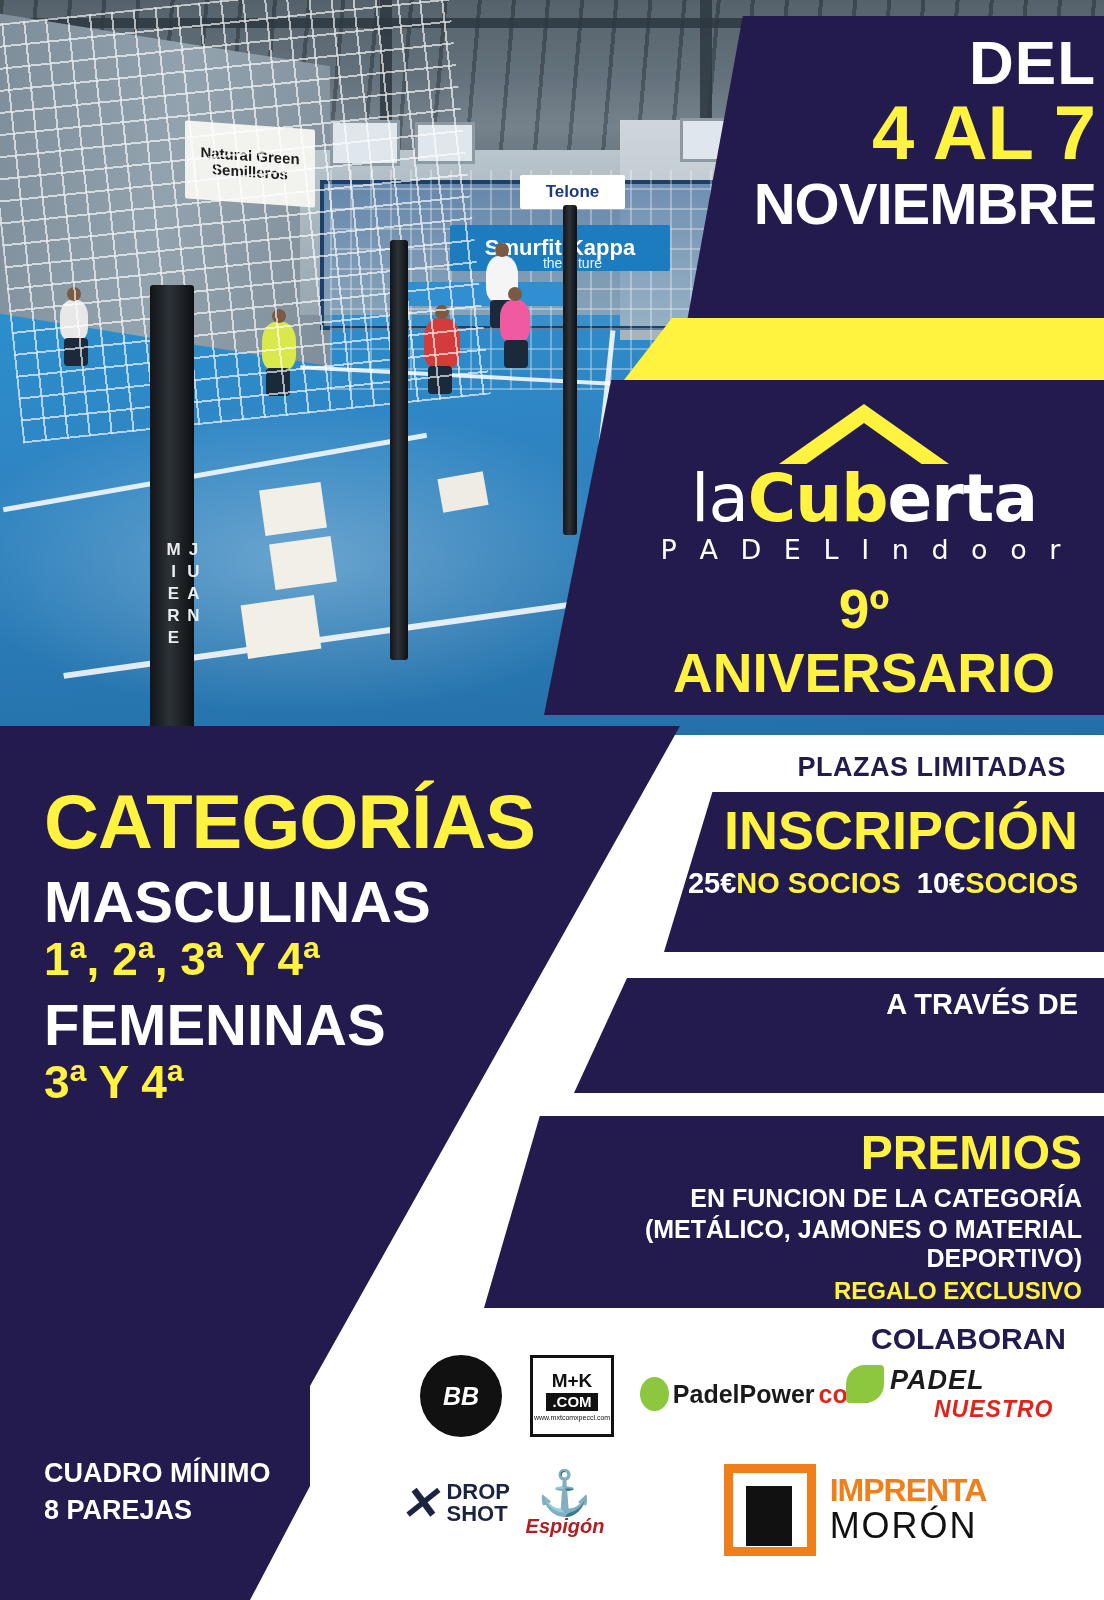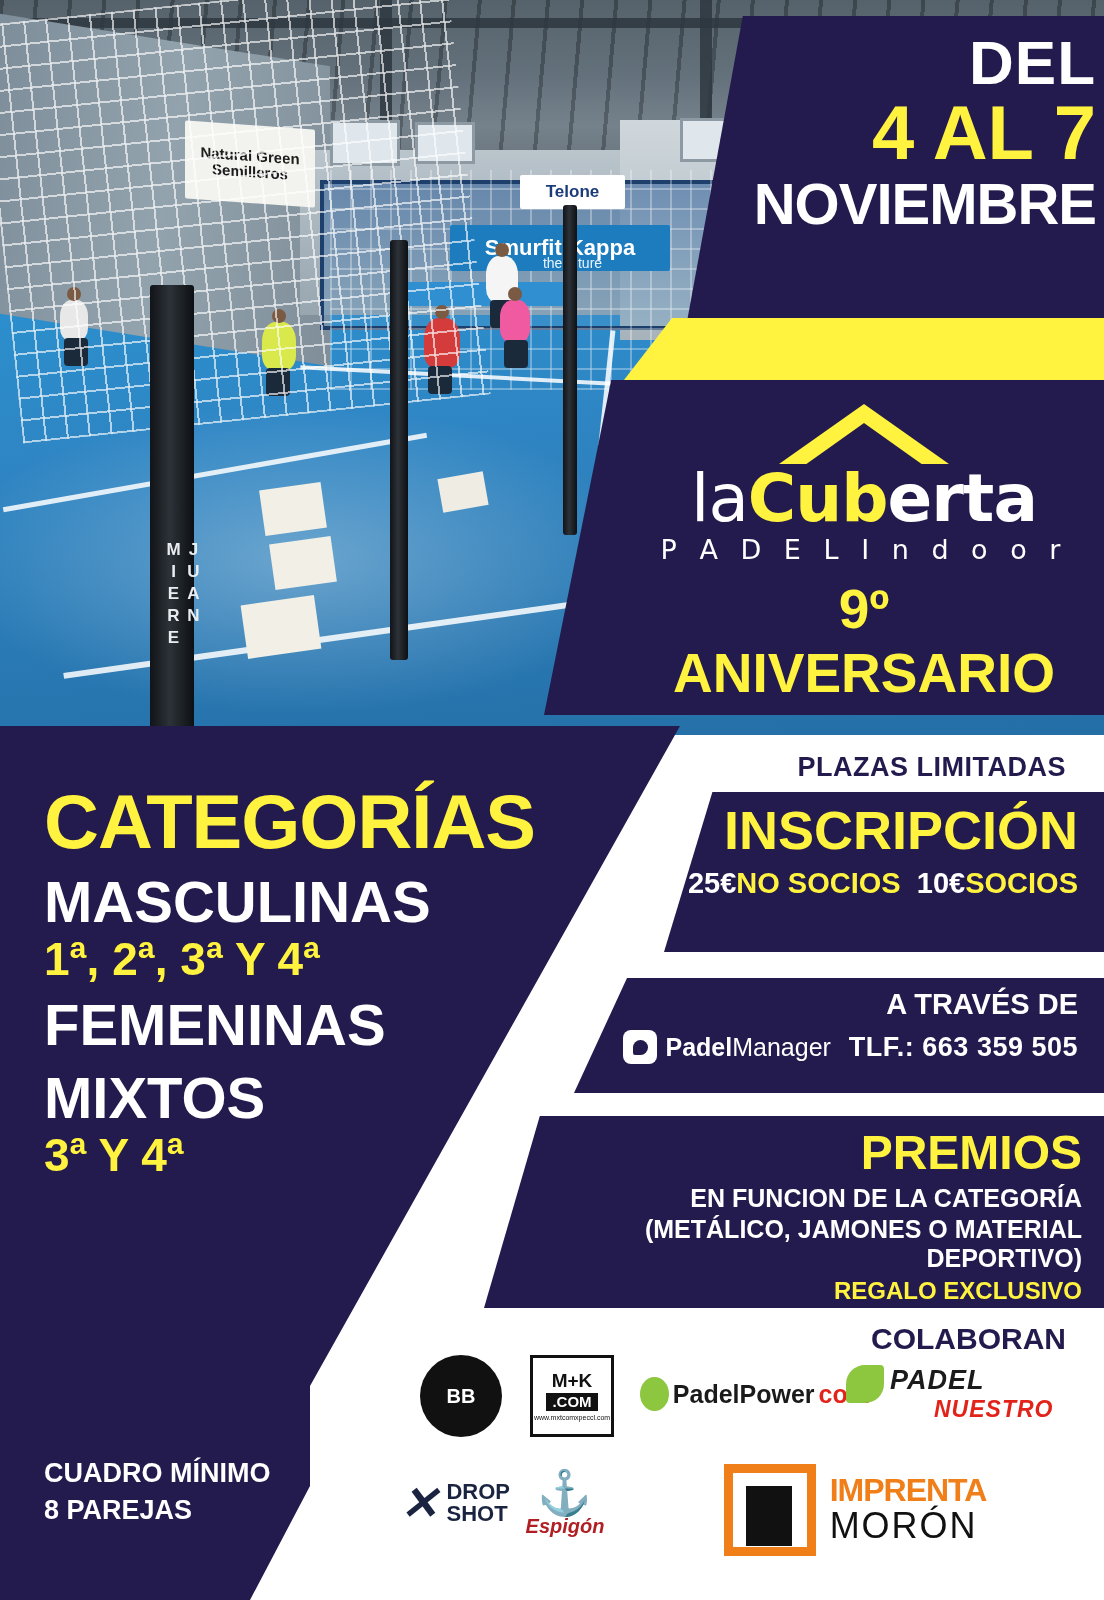--- a/index.html
+++ b/index.html
@@ -227,21 +227,21 @@
   .colab-title {
     position: absolute; right: 38px; top: 1322px;
     font-size: 30px; font-weight: 800; color: #231a4d;
   }
 
   
   .sponsors { position: absolute; left: 330px; top: 1345px; width: 760px; height: 250px; }
   .sp { position: absolute; display: flex; align-items: center; justify-content: center; }
   .sp-bb {
     left: 90px; top: 10px; width: 82px; height: 82px; border-radius: 50%;
-    background: #111111; color: #ffffff; font-size: 20px; font-weight: 800; 
+    background: #111111; color: #ffffff; font-size: 25px; font-weight: 800; font-style: italic;
   }
   .sp-mk {
     left: 200px; top: 10px; width: 84px; height: 82px; background: #ffffff; border: 3px solid #111;
     flex-direction: column; color: #111; font-weight: 800; font-size: 19px; line-height: 1.05;
   }
   .sp-mk .com { background: #111; color: #fff; font-size: 15px; padding: 1px 6px; margin-top: 2px; }
   .sp-mk .www { font-size: 7px; font-weight: 400; margin-top: 3px; }
   .sp-pp {
     left: 310px; top: 14px; width: 230px; height: 70px; background: #ffffff;
     font-size: 25px; font-weight: 800; color: #1a1a1a; gap: 4px;
@@ -364,48 +364,38 @@
   </div>
 
   <div class="cat-panel">
     <div class="cat-title">CATEGORÍAS</div>
 
     <div class="cat-h">MASCULINAS</div>
     <div class="cat-v">1ª, 2ª, 3ª Y 4ª</div>
 
     <div class="cat-h">FEMENINAS</div>
 
-    <div class="cat-h">MIXTOS</div>
     <div class="cat-v">3ª Y 4ª</div>
 
     <div class="cuadro">
       <div>CUADRO MÍNIMO</div>
       <div>8 PAREJAS</div>
     </div>
   </div>
 
   <div class="plazas">PLAZAS LIMITADAS</div>
   <div class="insc-panel">
     <div class="insc-title">INSCRIPCIÓN</div>
     <div class="insc-prices">
       <span class="amt">25€</span><span class="lbl">NO SOCIOS</span>&nbsp;&nbsp;<span class="amt">10€</span><span class="lbl">SOCIOS</span>
     </div>
   </div>
 
   <div class="trav-panel">
     <div class="trav-title">A TRAVÉS DE</div>
-    <div class="pm-row">
-      <div class="pm-logo">
-        <div class="pm-mark">
-            <span></span>
-          </div>
-        <div class="pm-text"><span>Padel</span><span class="light">Manager</span></div>
-      </div>
-      <div class="tlf">TLF.: 663 359 505</div>
-    </div>
   </div>
 
   <div class="prem-panel">
     <div class="prem-title">PREMIOS</div>
     <div class="prem-l1">EN FUNCION DE LA CATEGORÍA</div>
     <div class="prem-l2">(METÁLICO, JAMONES O MATERIAL DEPORTIVO)</div>
     <div class="prem-l3">REGALO EXCLUSIVO</div>
   </div>
 
   <div class="colab-title">COLABORAN</div>

